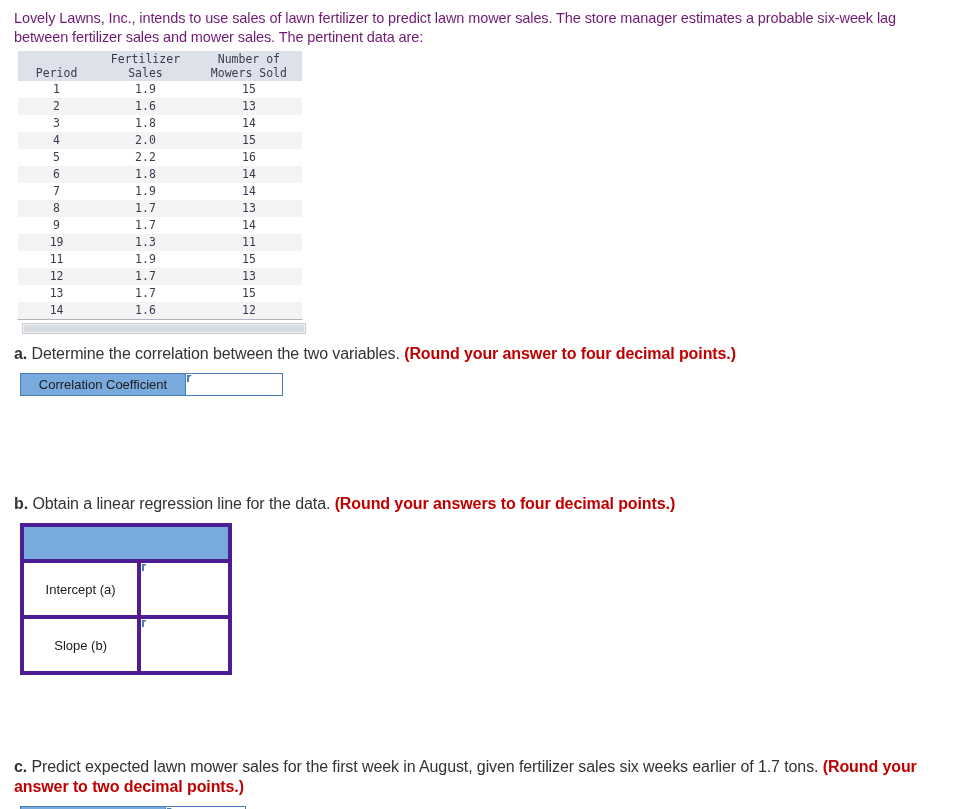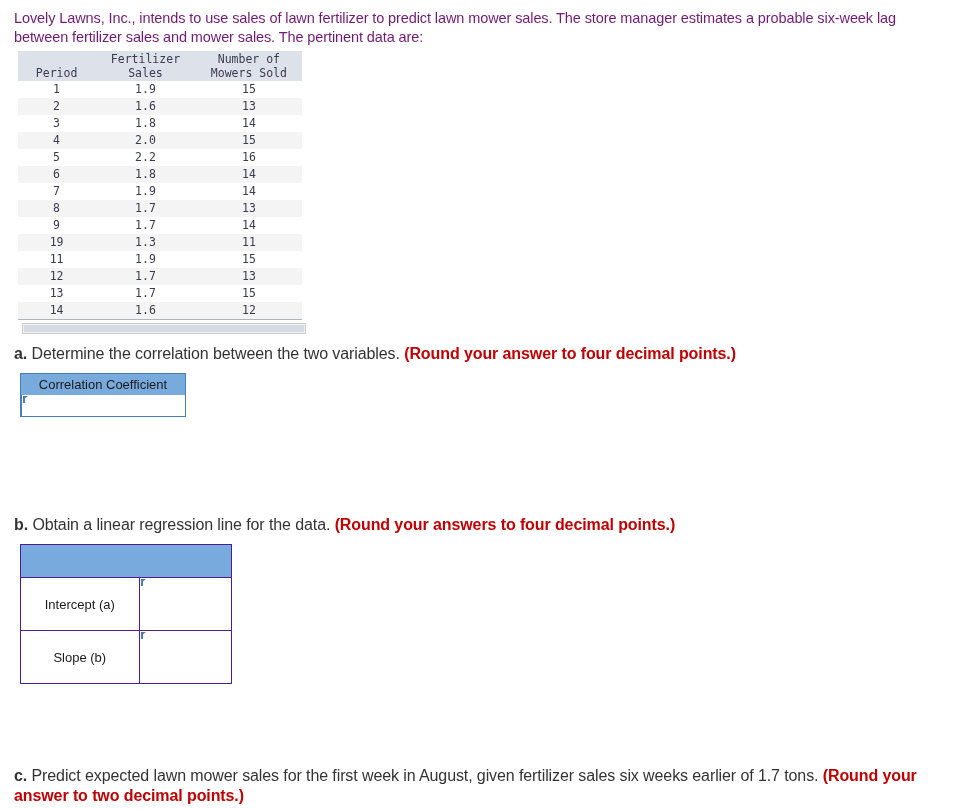--- a/index.html
+++ b/index.html
@@ -94,21 +94,20 @@
   .hint { color: #c00000; font-weight: bold; }
 
   
   .answer-row {
     display: flex;
     align-items: stretch;
     margin: 9px 0 0 6px;
     width: max-content;
     border: 1px solid #4a7ebb;
     box-sizing: border-box;
-    flex-direction: column;
   }
   .answer-row .lbl {
     background: #79aadd;
     color: #1a1a1a;
     font-size: 13px;
     display: flex;
     align-items: center;
     justify-content: center;
     box-sizing: border-box;
     height: 21px;
@@ -161,21 +160,21 @@
 
   
   .bgrid {
     margin: 9px 0 0 6px;
     border: 1px solid #4a7ebb;
     border-collapse: collapse;
     width: 212px;
     box-sizing: border-box;
   }
   .bgrid td {
-    border: 1px solid #4c1d95;
+    border: 4px solid #4c1d95;
     padding: 16px;
     height: 22px;
     box-sizing: border-box;
   }
   .bgrid .hdr {
     background: #79aadd;
     height: 22px;
   }
   .bgrid .rowlbl {
     background: #ffffff;

